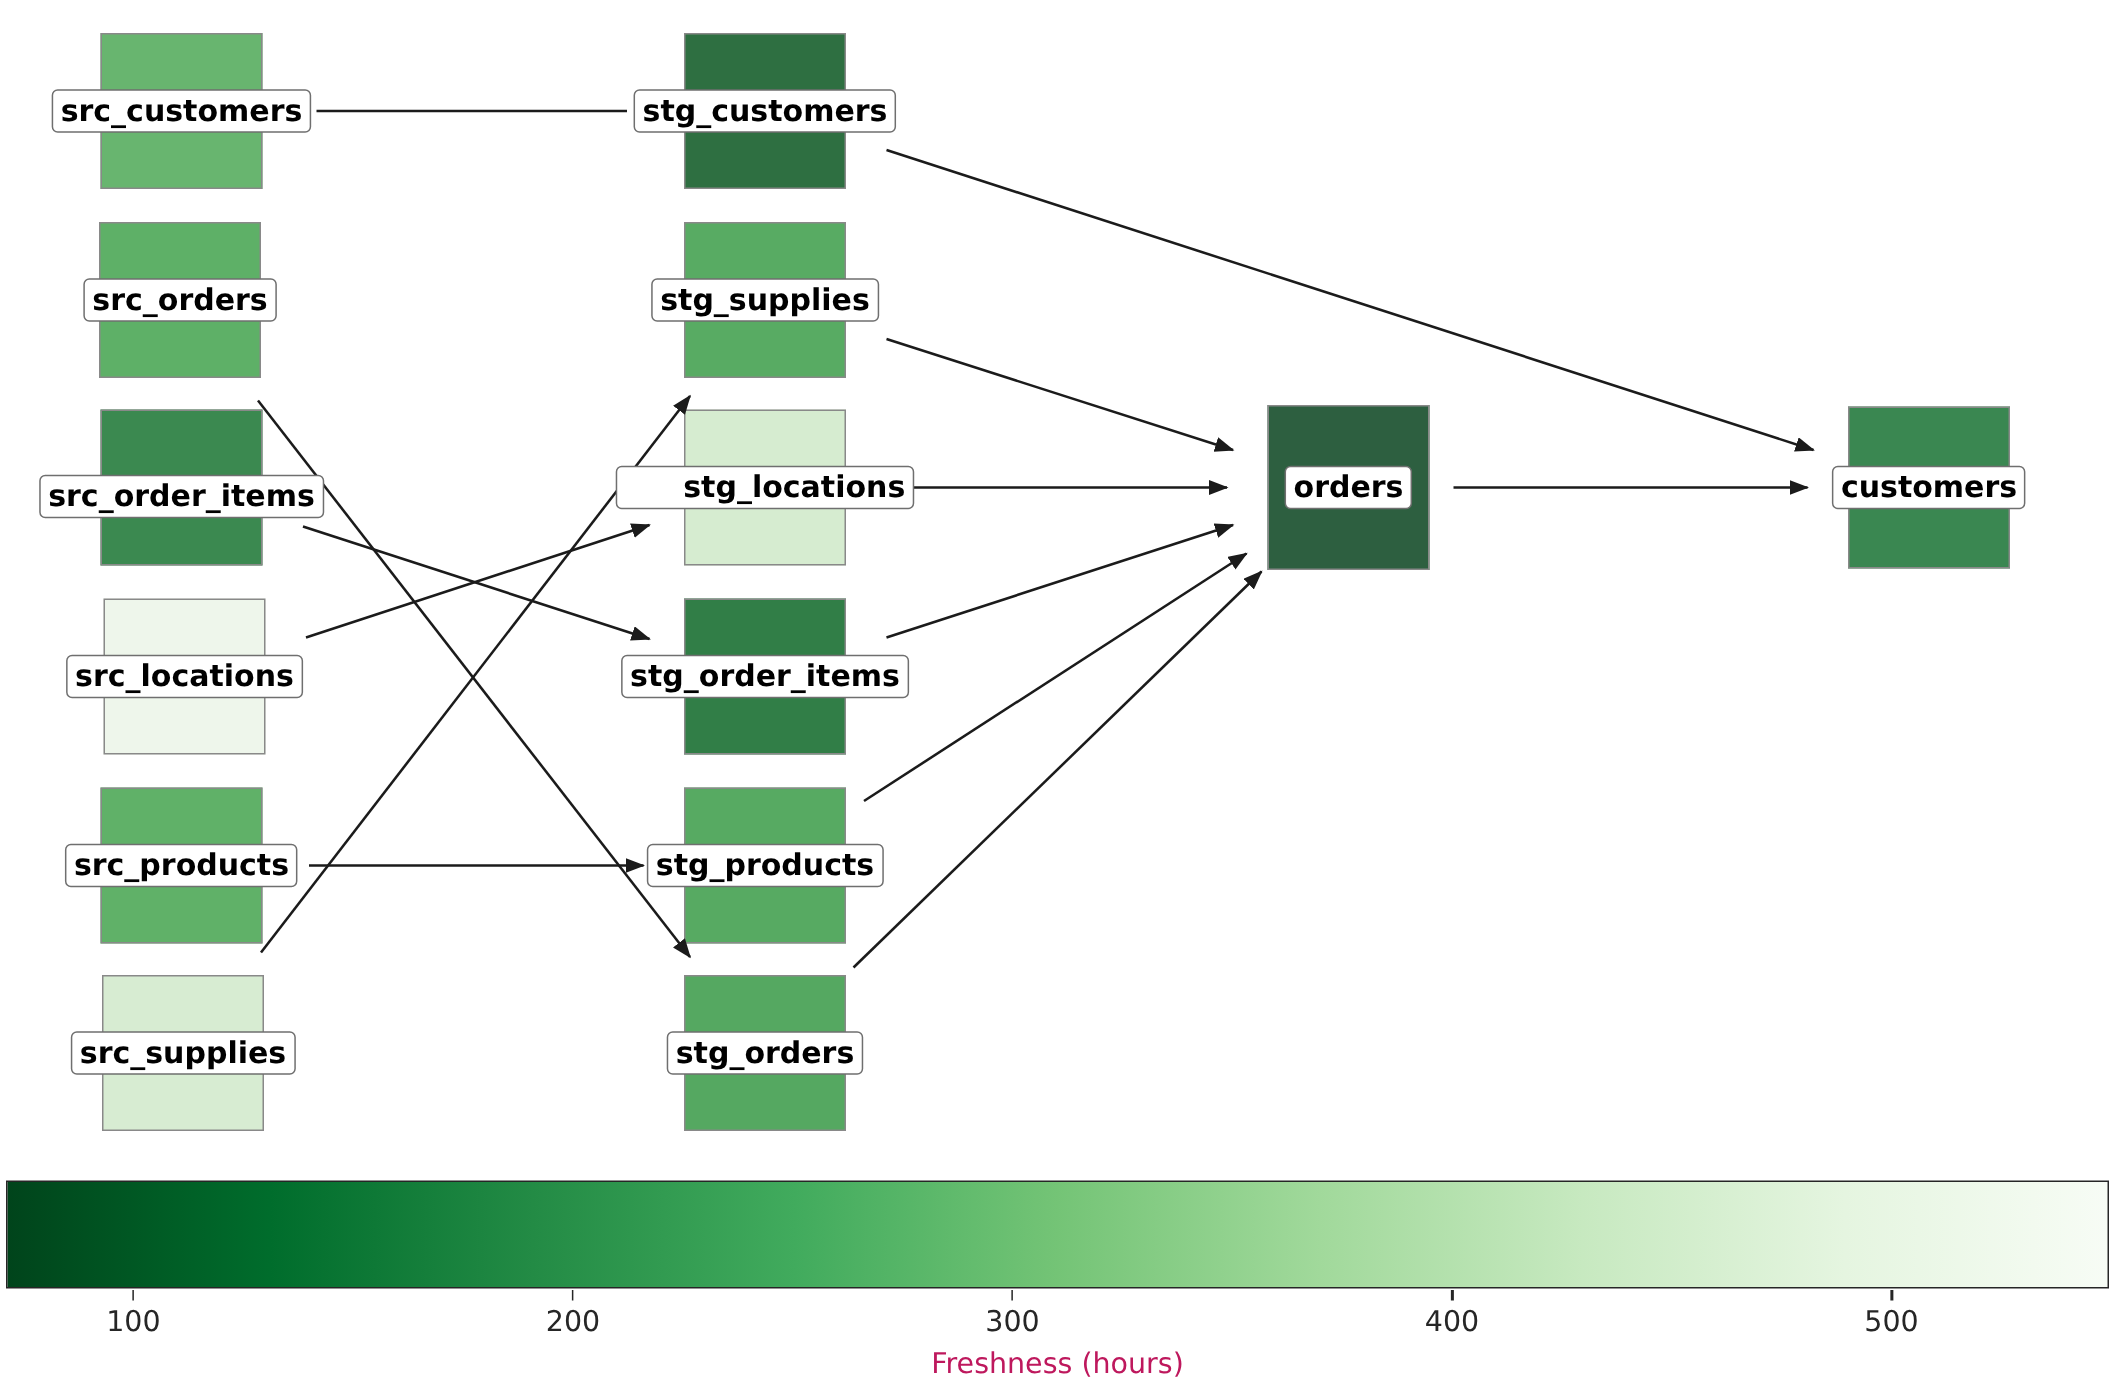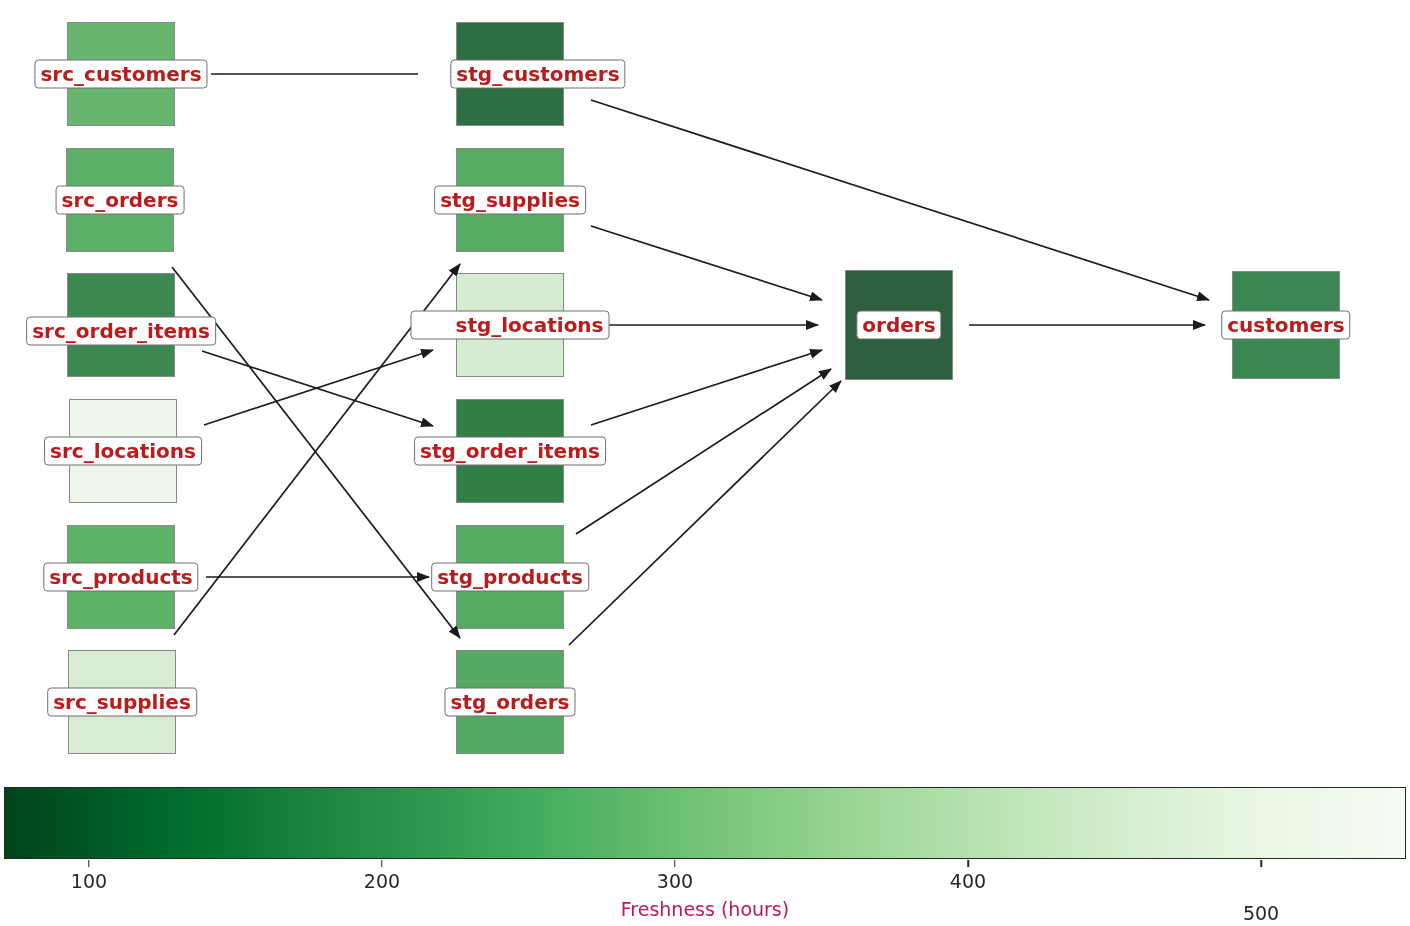--- a/index.html
+++ b/index.html
@@ -26,21 +26,21 @@
   #arrowhead path{fill:var(--edge-color,#1b1b1b);}
   .glabel{
     position:absolute;
     transform:translate(-50%,-50%);
     background:#ffffff;
     border:1.6px solid #6f6f6f;
     border-radius:4px;
     padding:1px 5px 2px 5px;
     font-size:20px;
     font-weight:bold;
-    color:#b91c1c;
+    color:#000000;
     white-space:nowrap;
     z-index:3;
     letter-spacing:0px;
   }
   
   .cbar{
     position:absolute;
     left:4px;top:787px;
     width:1402px;height:72px;
     border:1.2px solid #262626;
@@ -119,38 +119,38 @@
       <line x1="969" y1="325" x2="1205" y2="325" marker-end="url(#arrowhead)"></line>
     </svg>
 
   <div class="layer" id="label-layer">
       <div class="glabel" style="left: 121px; top: 74px;">src_customers</div>
       <div class="glabel" style="left: 120px; top: 200px;">src_orders</div>
       <div class="glabel" style="left: 121px; top: 331px;">src_order_items</div>
       <div class="glabel" style="left: 123px; top: 451px;">src_locations</div>
       <div class="glabel" style="left: 121px; top: 577px; text-align: center;">src_products</div>
       <div class="glabel" style="left: 122px; top: 702px;">src_supplies</div>
-      <div class="glabel" style="left: 510px; top: 74px; margin-left: 28px;">stg_customers</div>
+      <div class="glabel" style="left: 510px; top: 74px;">stg_customers</div>
       <div class="glabel" style="left: 510px; top: 200px;">stg_supplies</div>
       <div class="glabel" style="left: 510px; top: 325px; padding-left: 44px;">stg_locations</div>
       <div class="glabel" style="left: 510px; top: 451px;">stg_order_items</div>
       <div class="glabel" style="left: 510px; top: 577px;">stg_products</div>
       <div class="glabel" style="left: 510px; top: 702px;">stg_orders</div>
       <div class="glabel" style="left: 899px; top: 325px;">orders</div>
       <div class="glabel" style="left: 1286px; top: 325px;">customers</div>
     </div>
 
   <div class="cbar" id="cbar-gradient" style="background: linear-gradient(to right, rgb(0, 68, 27), rgb(0, 109, 44), rgb(35, 139, 69), rgb(65, 171, 93), rgb(116, 196, 118), rgb(161, 217, 155), rgb(199, 233, 192), rgb(229, 245, 224), rgb(247, 252, 245));"></div>
   <div class="cbar-ticks" id="cbar-ticks">
       <div class="cbar-tick-mark" style="left: 6.06%;"></div>
       <div class="cbar-tick-label" style="left: 6.06%;">100</div>
       <div class="cbar-tick-mark" style="left: 26.96%;"></div>
       <div class="cbar-tick-label" style="left: 26.96%;">200</div>
       <div class="cbar-tick-mark" style="left: 47.86%;"></div>
       <div class="cbar-tick-label" style="left: 47.86%;">300</div>
       <div class="cbar-tick-mark" style="left: 68.76%;"></div>
       <div class="cbar-tick-label" style="left: 68.76%;">400</div>
       <div class="cbar-tick-mark" style="left: 89.66%;"></div>
-      <div class="cbar-tick-label" style="left: 89.66%; margin-top: 32px;">500</div>
+      <div class="cbar-tick-label" style="left: 89.66%;">500</div>
     </div>
   <div class="cbar-axis-label">Freshness (hours)</div>
 
 </div>
 
 </body></html>

